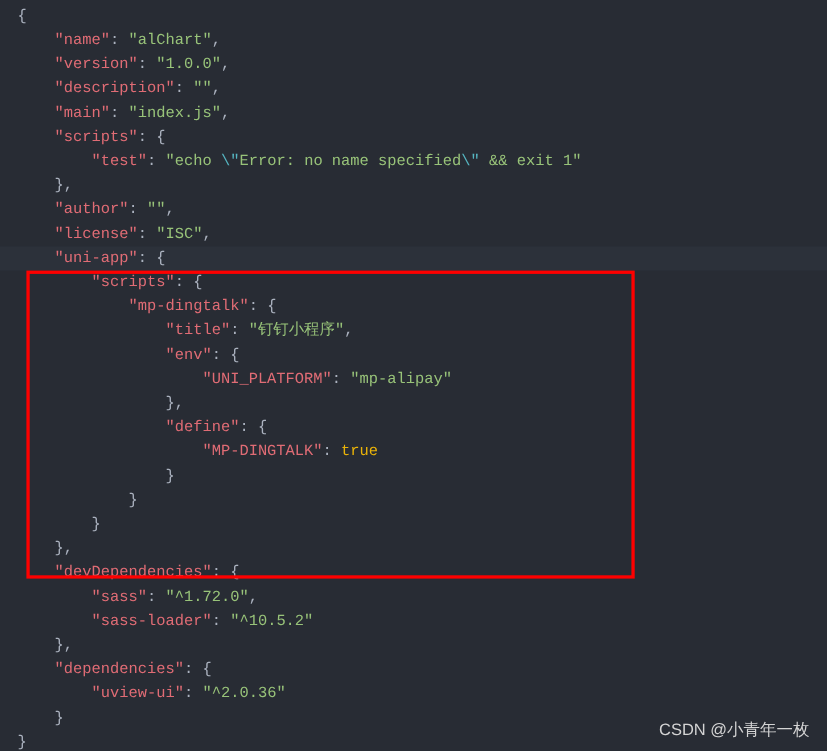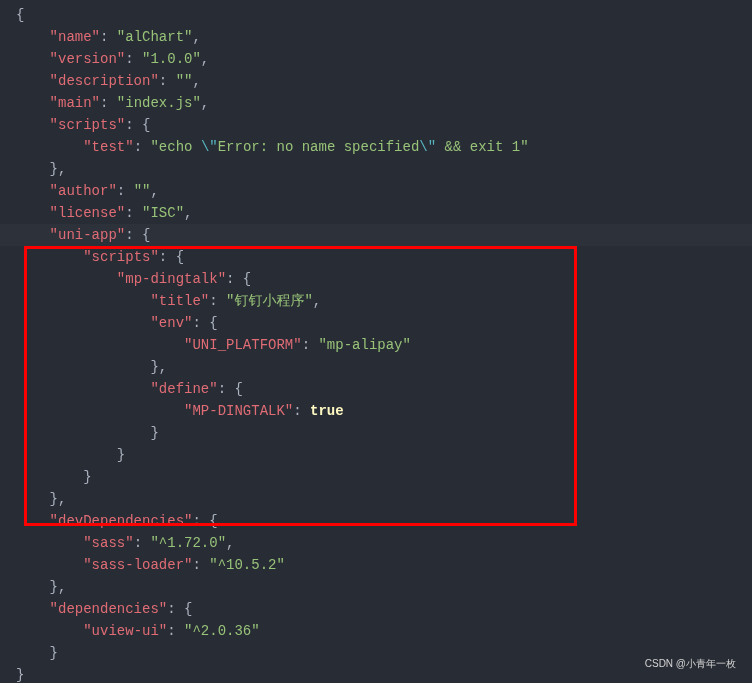--- a/index.html
+++ b/index.html
@@ -24,33 +24,33 @@
       white-space: pre;
     }
     .highlight-line {
       background: #2c313a;
     }
     .brace { color: #abb2bf; }
     .key { color: #e06c75; }
     .colon { color: #abb2bf; }
     .string { color: #98c379; }
     .comma { color: #abb2bf; }
-    .bool { color: #fef9c3; font-weight: bold; }
+    .bool { color: #eab308; }
     .escape { color: #56b6c2; }
     .highlight-box {
       position: absolute;
       border: 3px solid #ff0000;
       pointer-events: none;
     }
     .watermark {
       position: absolute;
       bottom: 8px;
       right: 16px;
       color: #d4d4d4;
-      font-size: 10px;
+      font-size: 15px;
       font-family: sans-serif;
     }
   </style>
 </head>
 <body>
 
 <div class="code-container">
 <div class="code-line"><span class="brace">{</span></div>
 <div class="code-line">    <span class="key">"name"</span><span class="colon">: </span><span class="string">"alChart"</span><span class="comma">,</span></div>
 <div class="code-line">    <span class="key">"version"</span><span class="colon">: </span><span class="string">"1.0.0"</span><span class="comma">,</span></div>

